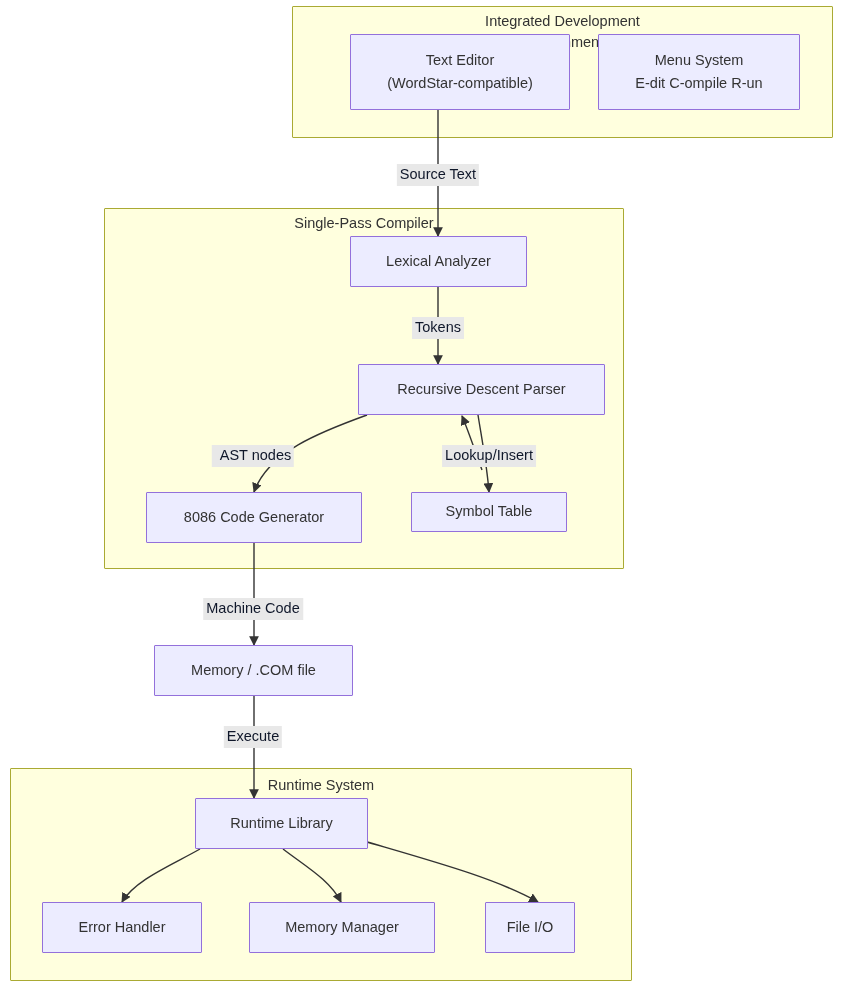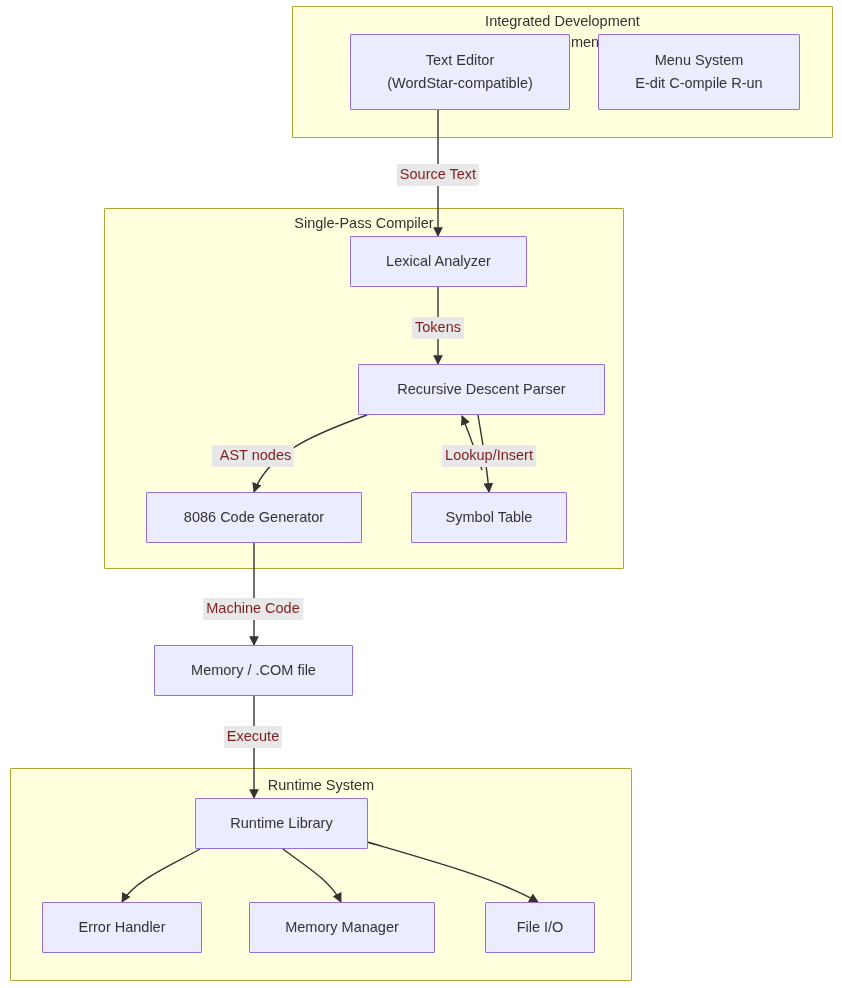--- a/index.html
+++ b/index.html
@@ -54,21 +54,21 @@
     justify-content: center;
     font-size: 14.5px;
     color: #333333;
     line-height: 1.6;
     white-space: nowrap;
   }
   .node .line2 { display: block; }
   .edge-label {
     position: absolute;
     background: #e8e8e8;
-    color: #7f1d1d;
+    color: #0f172a;
     font-size: 14.5px;
     line-height: 1.35;
     padding: 1px 3px;
     white-space: nowrap;
     transform: translateX(-50%);
     box-sizing: border-box;
   }
 </style>
 </head>
 <body>
@@ -136,41 +136,41 @@
   </div>
 
   <div class="node" style="left:315px; top:364px; width:247px; height:51px;margin-left:43px;">
     <span>Recursive Descent Parser</span>
   </div>
 
   <div class="node" style="left:146px; top:492px; width:216px; height:51px;">
     <span>8086 Code Generator</span>
   </div>
 
-  <div class="node" style="left:411px; top:492px; width:156px; height:51px;">
+  <div class="node" style="left:411px; top:492px; width:156px; height:40px;">
     <span>Symbol Table</span>
   </div>
 
   <div class="node" style="left:154px; top:645px; width:199px; height:51px;">
     <span>Memory / .COM file</span>
   </div>
 
   <div class="node" style="left:167px; top:798px; width:173px; height:51px;margin-left:28px;">
     <span>Runtime Library</span>
   </div>
 
   <div class="node" style="left:42px; top:902px; width:160px; height:51px;align-items:center;">
     <span>Error Handler</span>
   </div>
 
   <div class="node" style="left:249px; top:902px; width:186px; height:51px;">
     <span>Memory Manager</span>
   </div>
 
-  <div class="node" style="left:485px; top:902px; width:110px; height:51px;">
+  <div class="node" style="left:485px; top:902px; width:90px; height:51px;">
     <span>File I/O</span>
   </div>
 
   <div class="edge-label" style="left:438px; top:164px;">Source Text</div>
 
   <div class="edge-label" style="left:438px; top:317px;">Tokens</div>
 
   <div class="edge-label" style="left:253px; top:445px;padding-left:8px;">AST nodes</div>
 
   <div class="edge-label" style="left:489px; top:445px;">Lookup/Insert</div>

